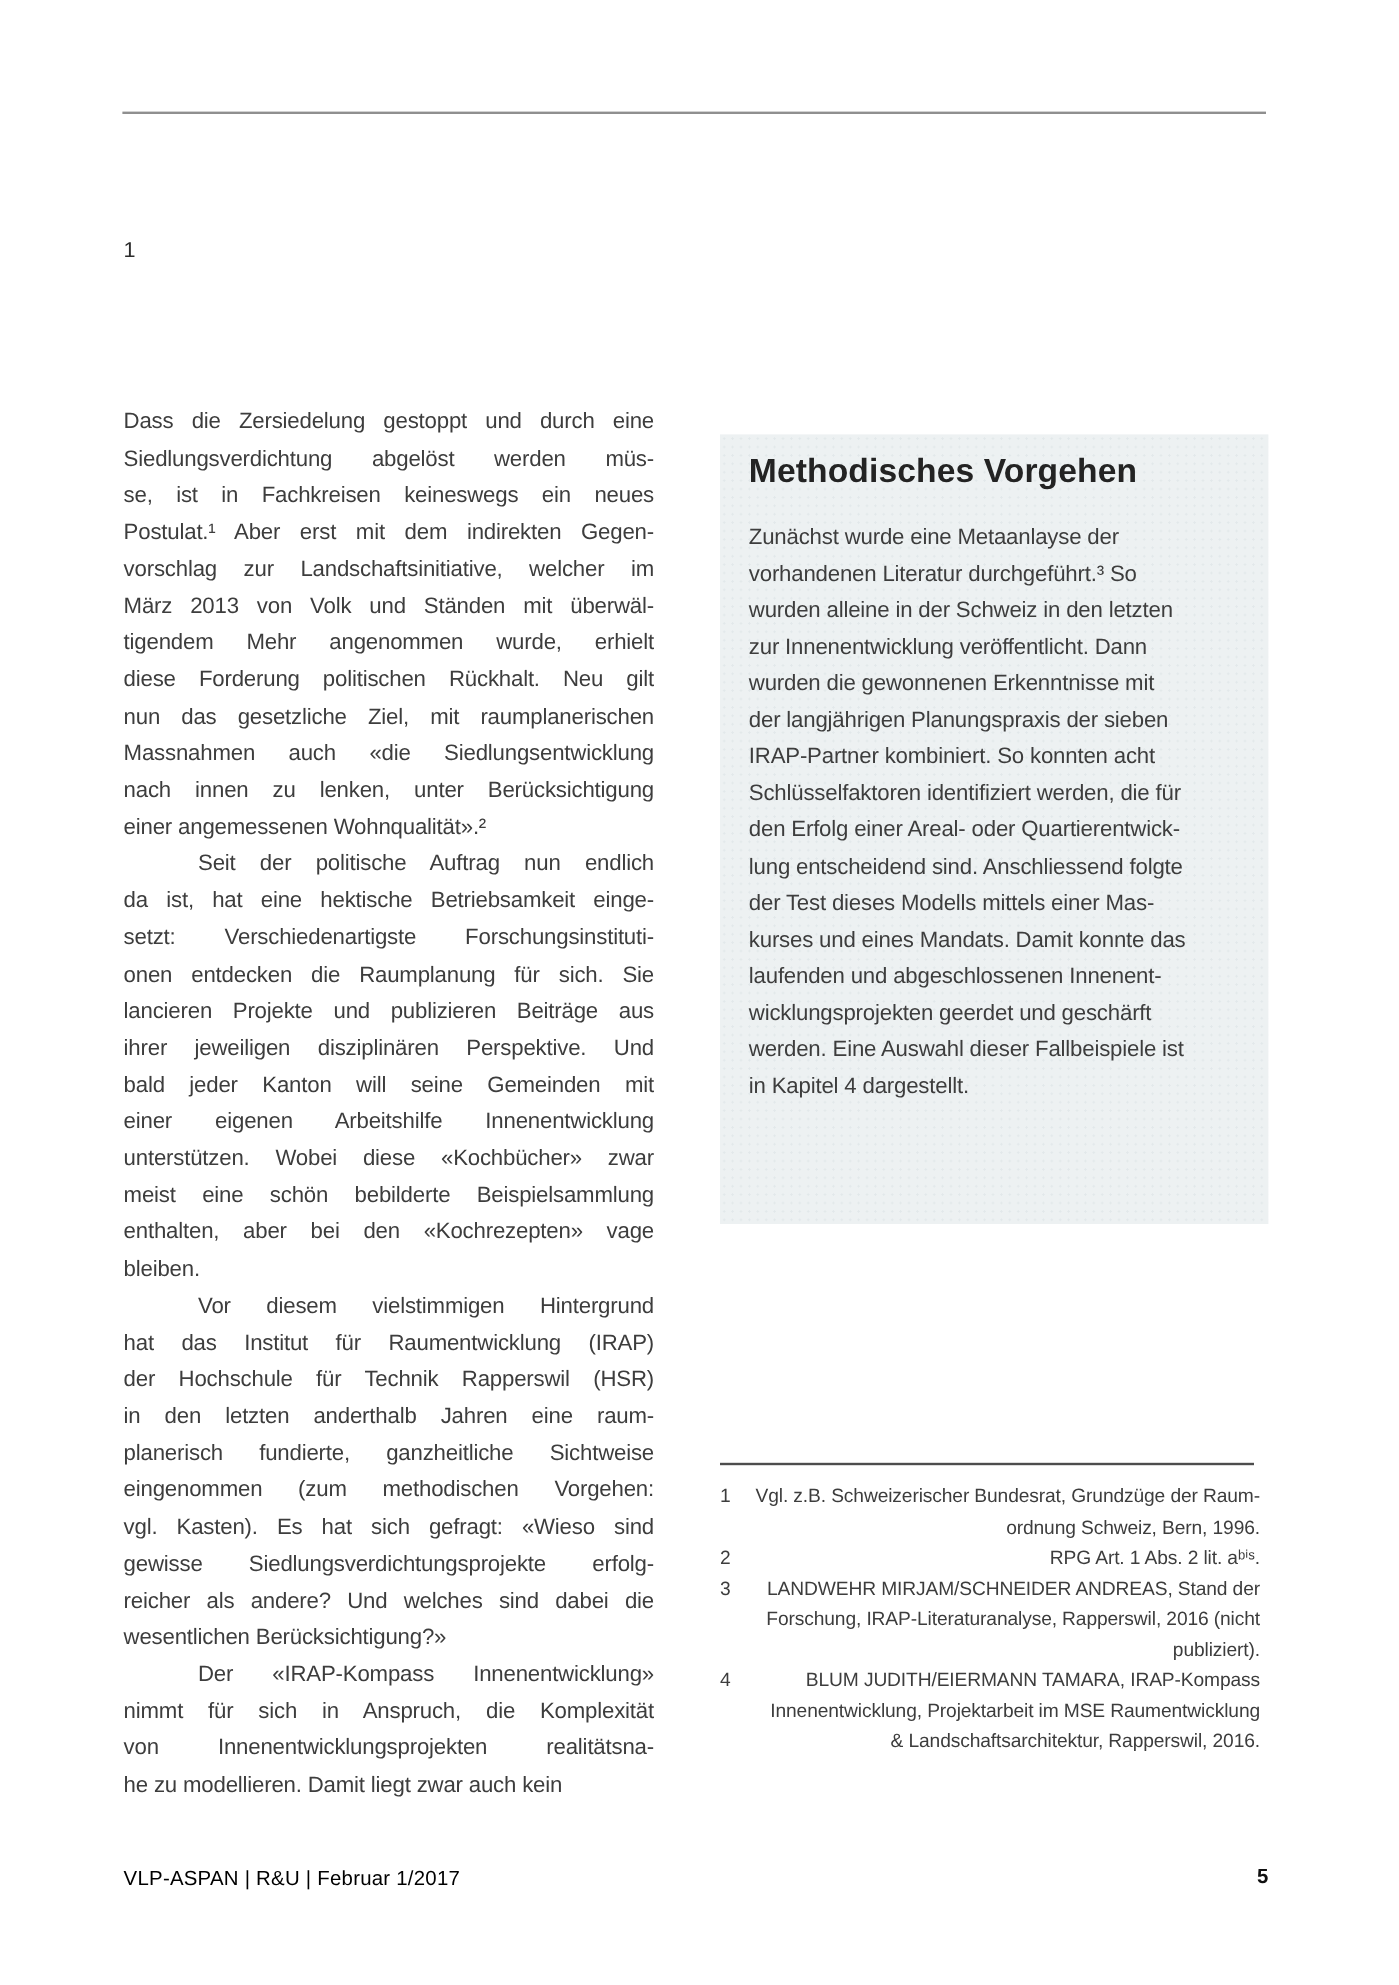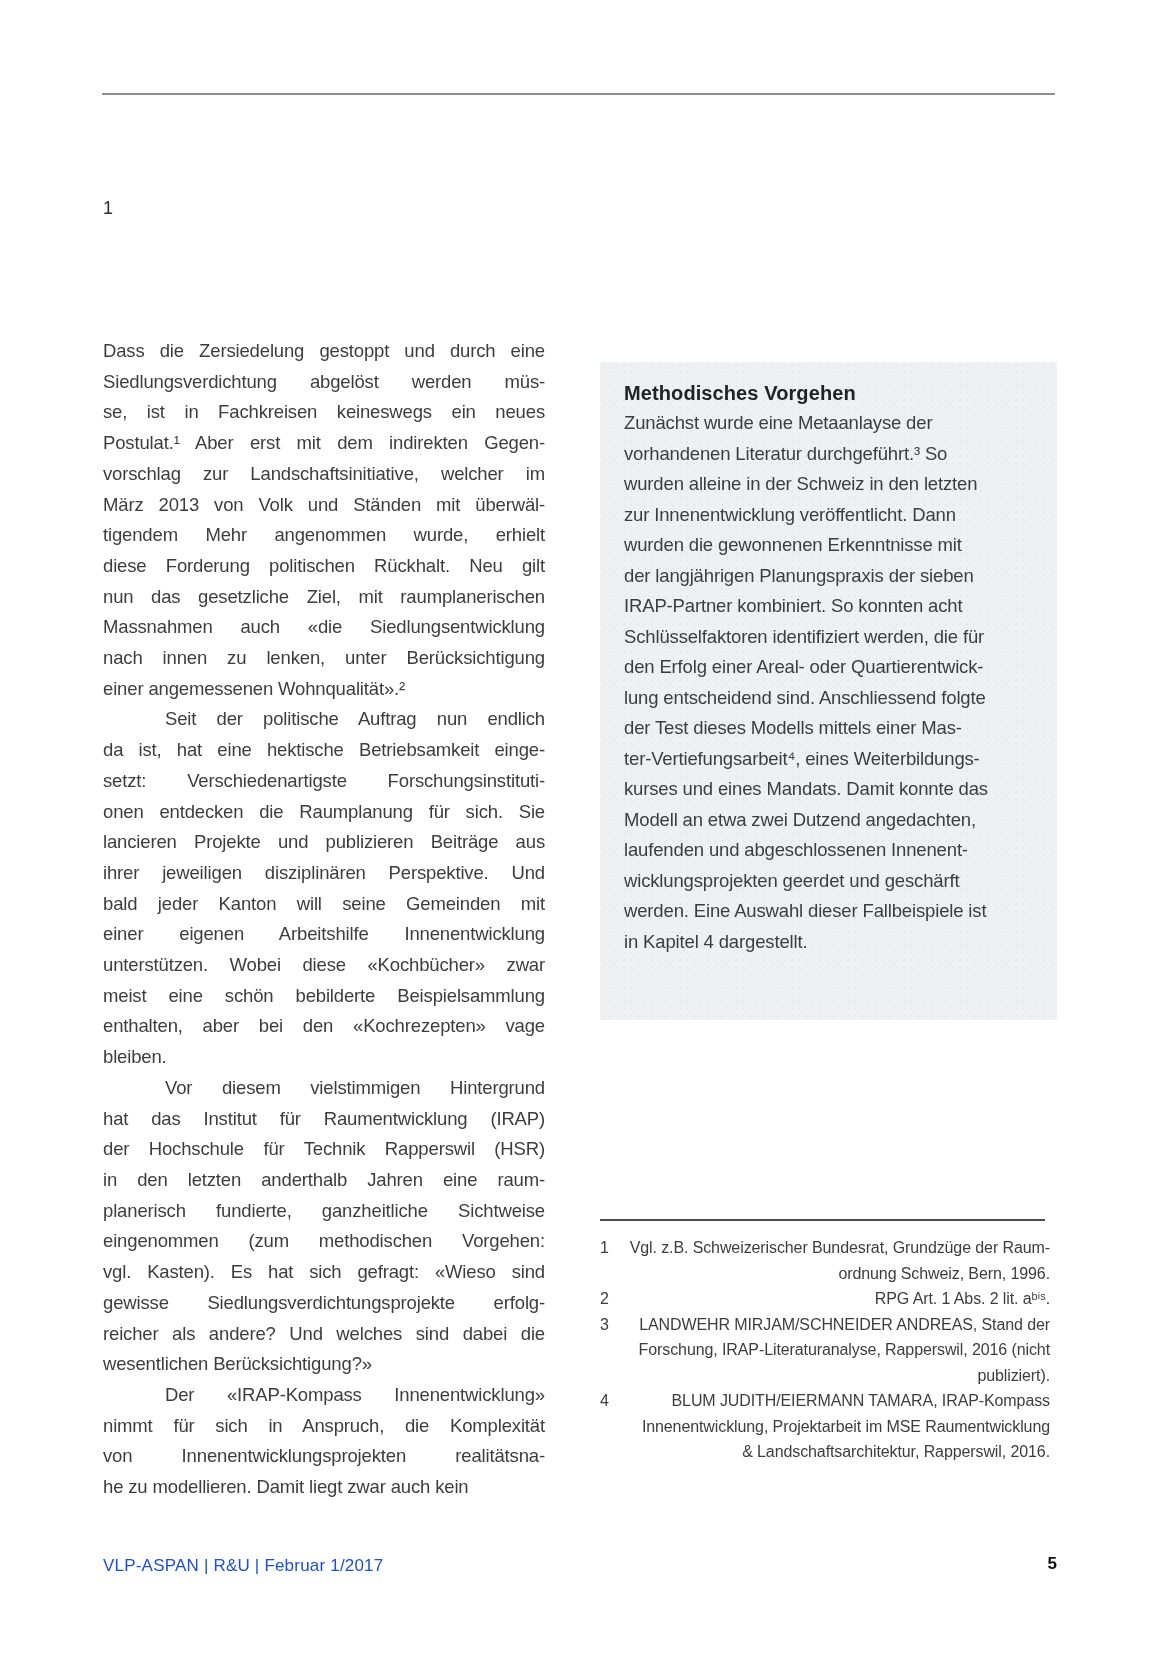--- a/index.html
+++ b/index.html
@@ -40,40 +40,40 @@
 
   
   .info-box {
     position: absolute; left: 600px; top: 362px; width: 457px; height: 658px;
     box-sizing: border-box; padding: 16px 24px 0 24px;
     background-color: #edf1f2;
     background-image: radial-gradient(#e2e8ea 1px, transparent 1px);
     background-size: 7px 7px;
   }
   .box-title {
-    font-size: 20px; font-weight: 700; color: #232323;
-    line-height: 30px; letter-spacing: 0.1px;
+    font-size: 28px; font-weight: 700; color: #232323;
+    line-height: 30px; margin-bottom: 24px; letter-spacing: 0.1px;
   }
   .box-text { font-size: 18.5px; line-height: 30.5px; letter-spacing: -0.15px; color: #3d3d3d; }
   .box-text .ln { text-align: left; white-space: nowrap; }
 
   
   .footnotes { position: absolute; left: 600px; top: 1219px; width: 450px; }
   .fn-rule { width: 445px; height: 2px; background: #4d4d4d; margin-bottom: 14px; }
   .fn-item {
     display: grid; grid-template-columns: 29px 1fr;
     font-size: 16px; line-height: 25.5px; letter-spacing: -0.1px; color: #3d3d3d;
   }
   .fn-num { }
   .fn-text .ln { text-align: right; }
 
   
   .footer-left {
     position: absolute; left: 103px; top: 1556px;
-    font-size: 17px; color: #1d4ed8; letter-spacing: 0.2px;
+    font-size: 17px; color: #000000; letter-spacing: 0.2px;
   }
   .footer-page {
     position: absolute; right: 109px; top: 1554px;
     font-size: 17px; font-weight: 700; color: #101010;
   }
 </style>
 </head>
 <body>
 
 <div class="page">
@@ -140,23 +140,21 @@
         <div class="ln">vorhandenen Literatur durchgeführt.³ So</div>
         <div class="ln">wurden alleine in der Schweiz in den letzten</div>
         <div class="ln">zur Innenentwicklung veröffentlicht. Dann</div>
         <div class="ln">wurden die gewonnenen Erkenntnisse mit</div>
         <div class="ln">der langjährigen Planungspraxis der sieben</div>
         <div class="ln">IRAP-Partner kombiniert. So konnten acht</div>
         <div class="ln">Schlüsselfaktoren identifiziert werden, die für</div>
         <div class="ln">den Erfolg einer Areal- oder Quartierentwick-</div>
         <div class="ln">lung entscheidend sind. Anschliessend folgte</div>
         <div class="ln">der Test dieses Modells mittels einer Mas-</div>
-        <div class="ln">ter-Vertiefungsarbeit⁴, eines Weiterbildungs-</div>
         <div class="ln">kurses und eines Mandats. Damit konnte das</div>
-        <div class="ln">Modell an etwa zwei Dutzend angedachten,</div>
         <div class="ln">laufenden und abgeschlossenen Innenent-</div>
         <div class="ln">wicklungsprojekten geerdet und geschärft</div>
         <div class="ln">werden. Eine Auswahl dieser Fallbeispiele ist</div>
         <div class="ln">in Kapitel 4 dargestellt.</div>
       </div>
   </div>
 
   <div class="footnotes">
     <div class="fn-rule"></div>
     <div class="fn-item">

